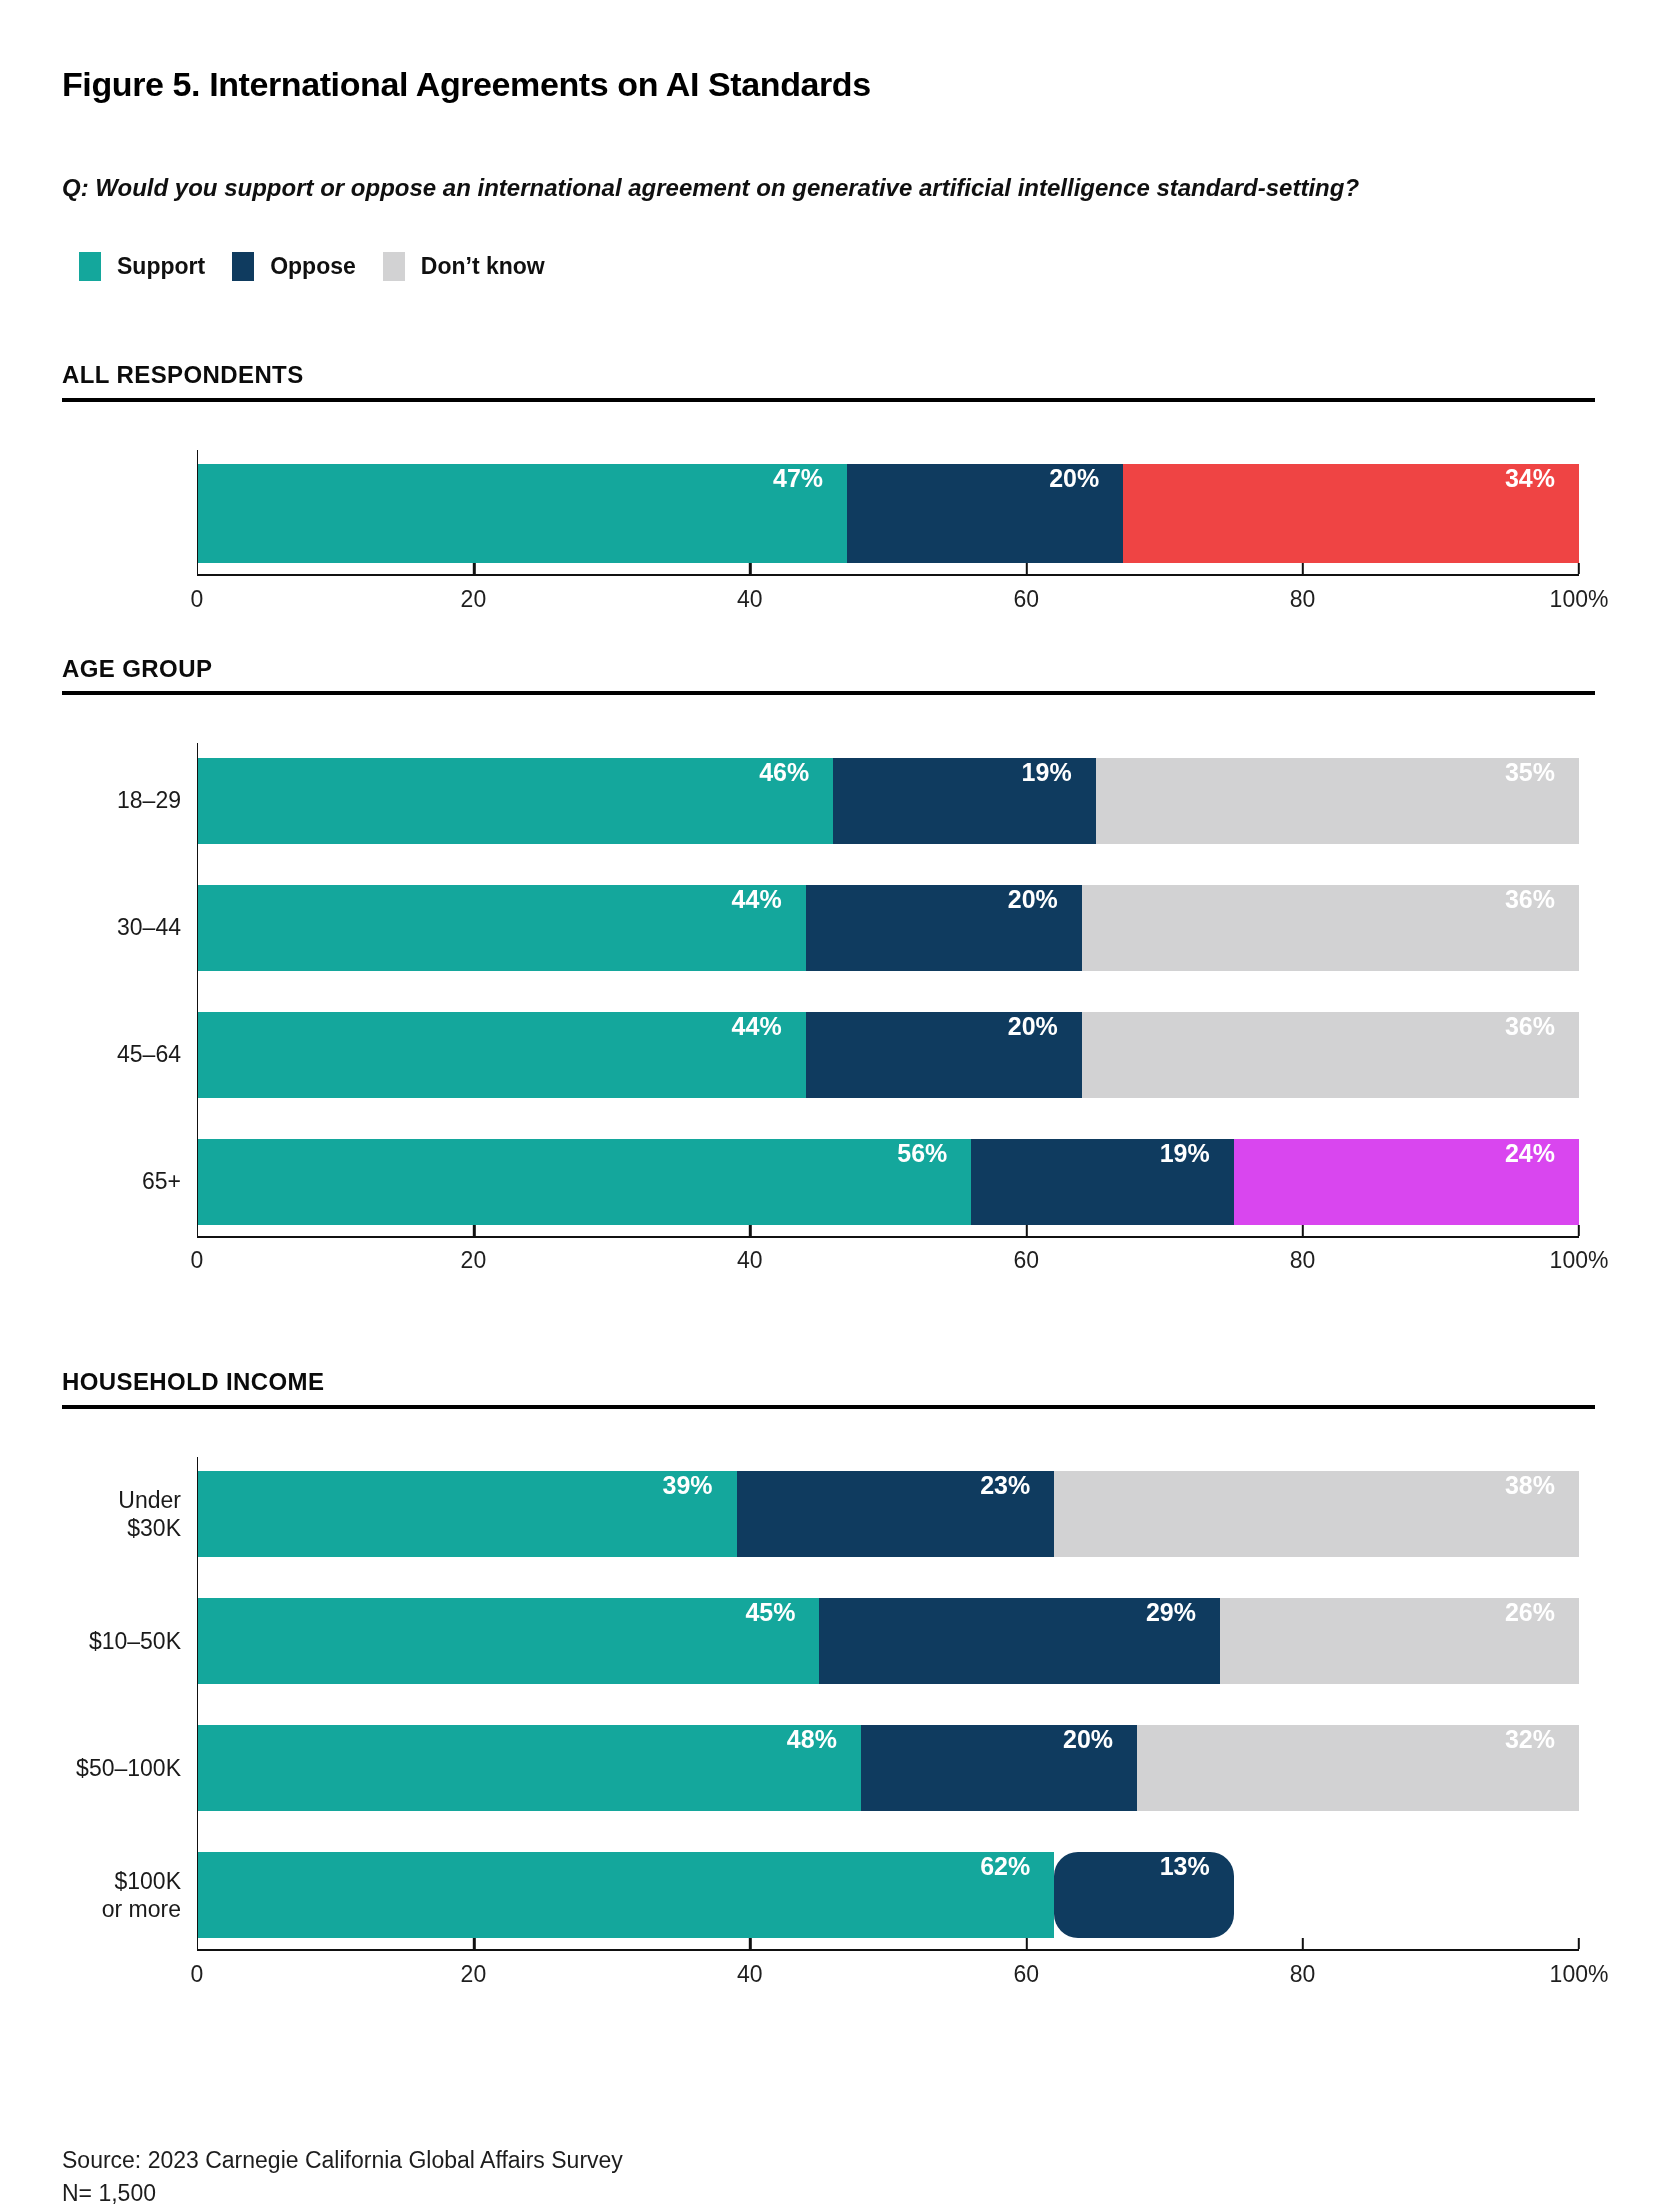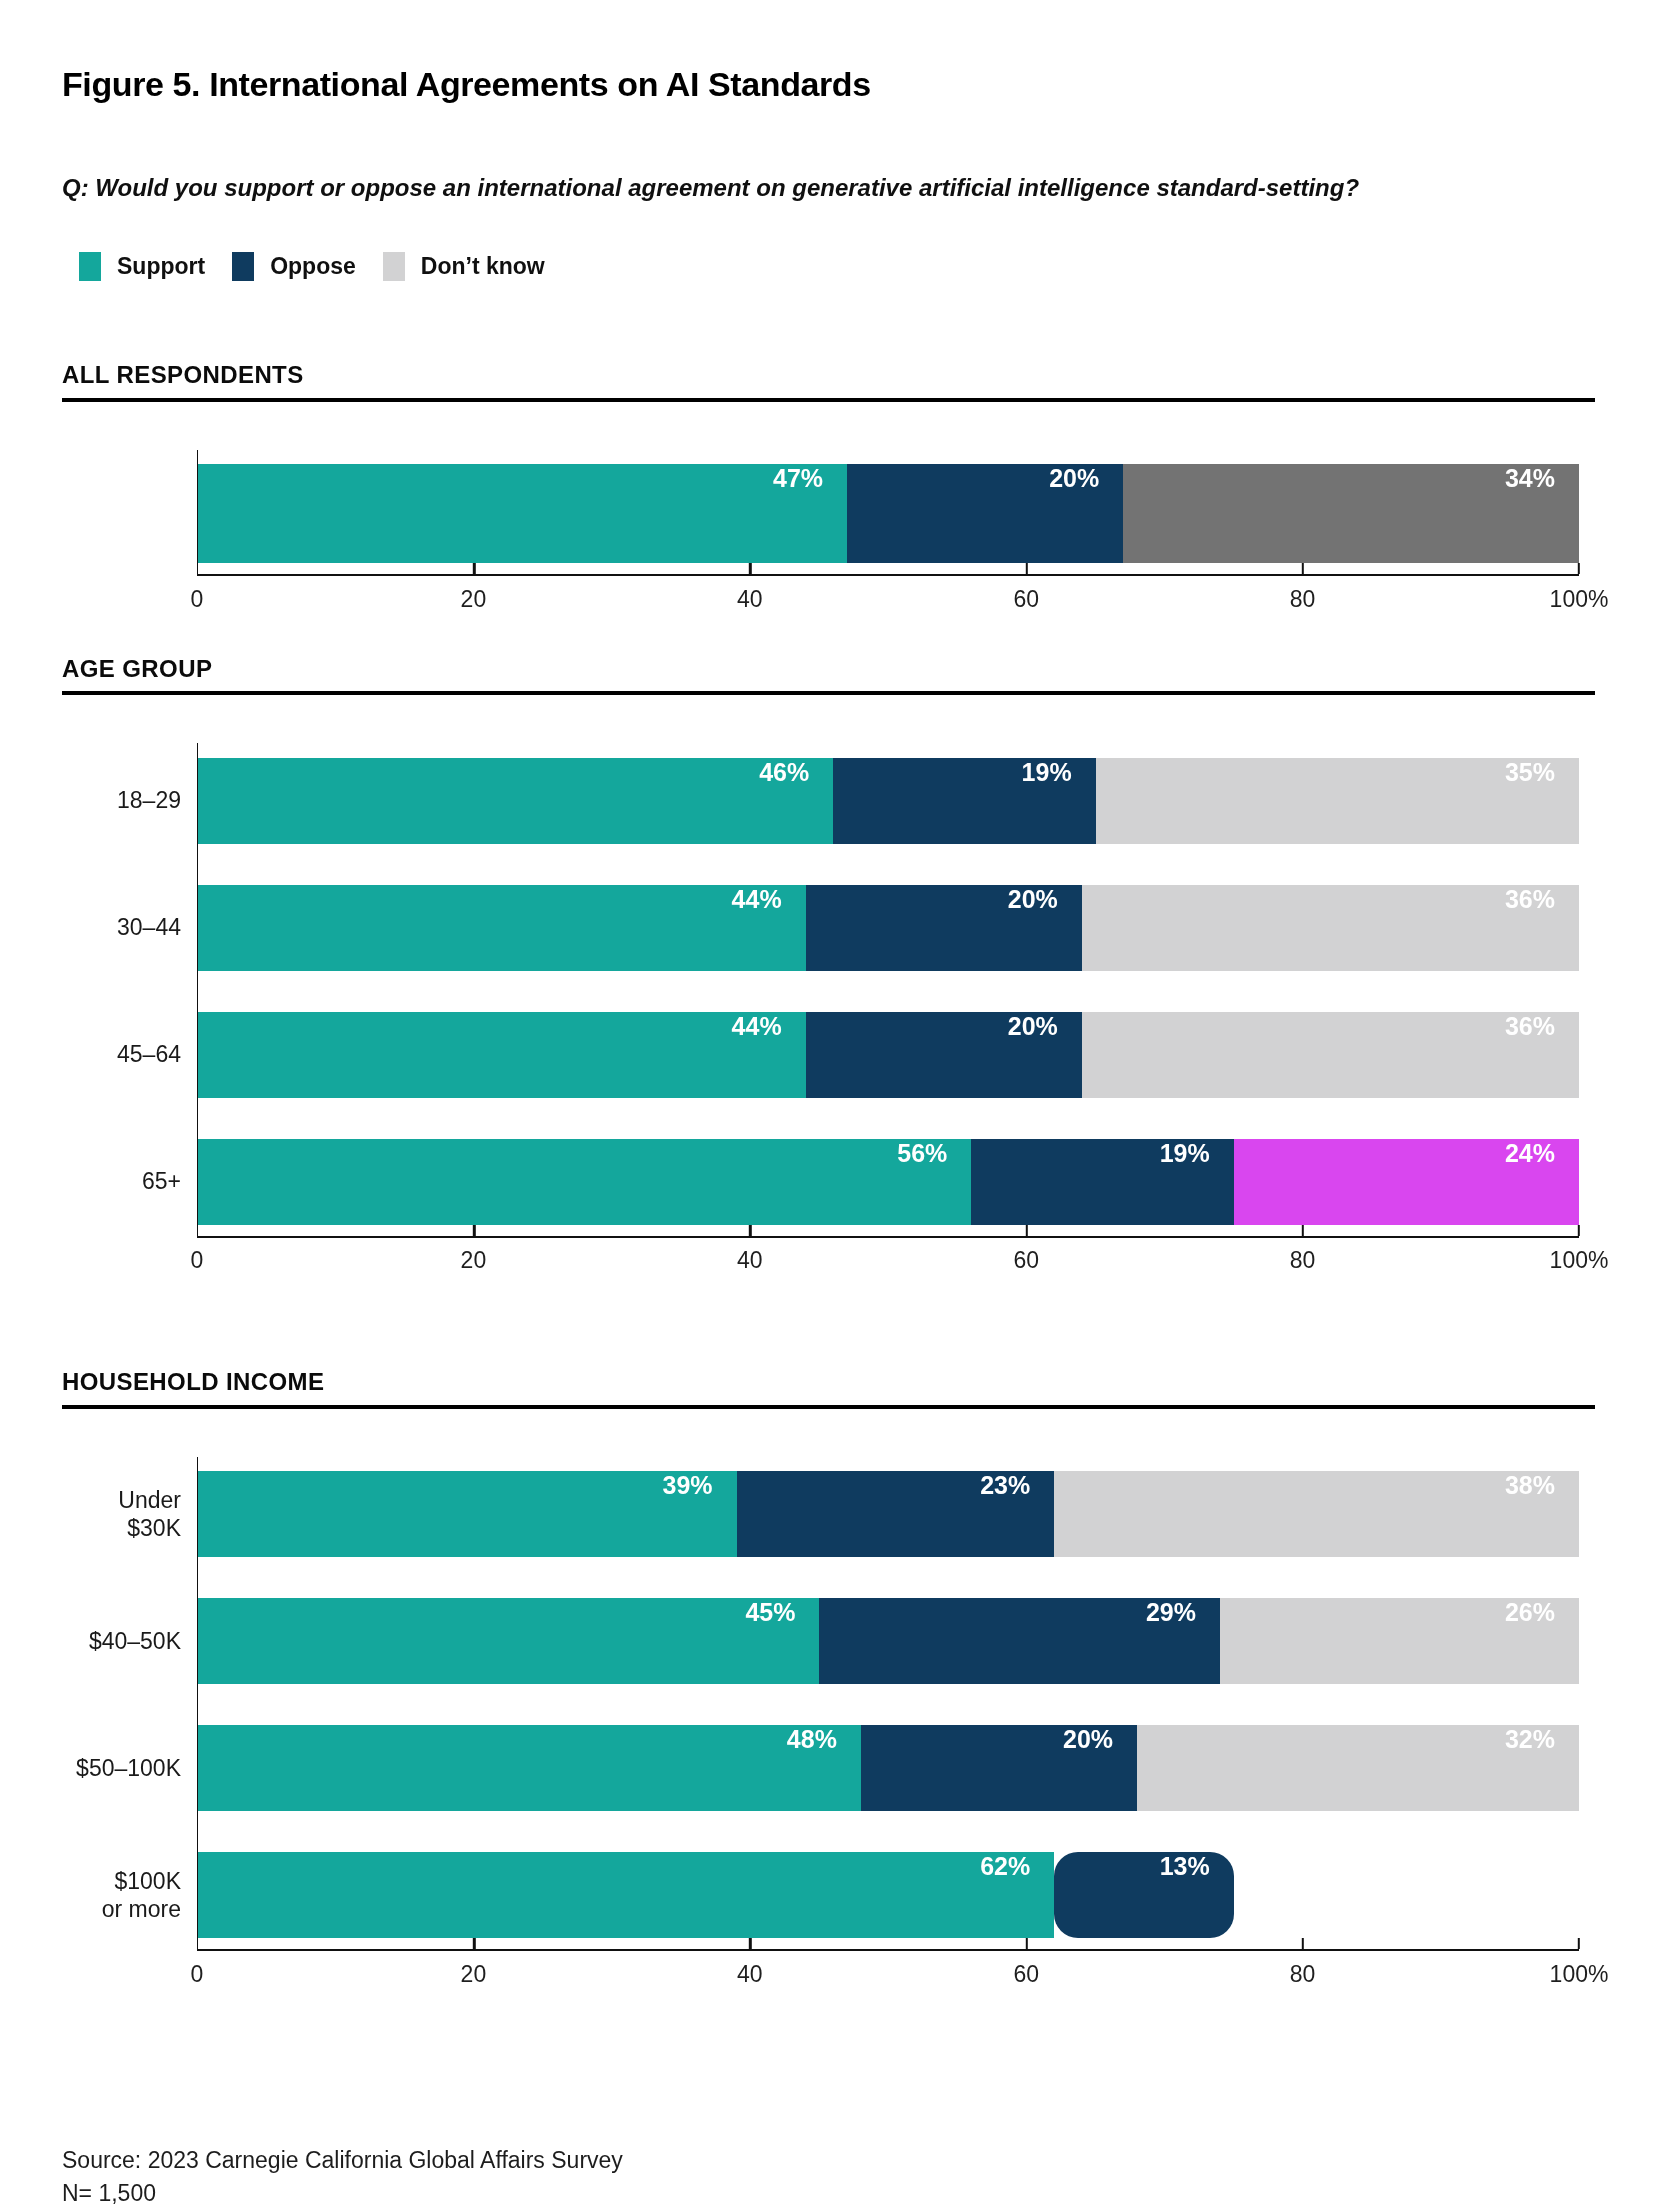--- a/index.html
+++ b/index.html
@@ -84,21 +84,21 @@
           <div class="plotwrap">
             <div class="plot">
               <div class="bars">
                 <div class="track">
                   <div class="seg" style="background: rgb(20, 167, 156); width: 47%;">
                     <span class="val">47%</span>
                   </div>
                   <div class="seg" style="background: rgb(15, 59, 95); width: 20%;">
                     <span class="val">20%</span>
                   </div>
-                  <div class="seg" style="background: #737373; flex: 1 1 0%;">
+                  <div class="seg" style="background: #ef4444; flex: 1 1 0%;">
                     <span class="val">34%</span>
                   </div>
                 </div>
               </div>
               <div class="tick" style="left: 20%;"></div>
               <div class="tick" style="left: 40%;"></div>
               <div class="tick" style="left: 60%;"></div>
               <div class="tick" style="left: 80%;"></div>
               <div class="tick" style="left: 100%;"></div>
             </div>
@@ -187,21 +187,21 @@
             </div>
           </div>
         </div>
       </section>
       <section class="section">
         <h2 class="section-title">HOUSEHOLD INCOME</h2>
         <div class="rule"></div>
         <div class="chart">
           <div class="labels">
             <div class="cat-label">Under $30K</div>
-            <div class="cat-label">$40–50K</div>
+            <div class="cat-label">$10–50K</div>
             <div class="cat-label">$50–100K</div>
             <div class="cat-label">$100K
 or more</div>
           </div>
           <div class="plotwrap">
             <div class="plot">
               <div class="bars">
                 <div class="track">
                   <div class="seg" style="background: rgb(20, 167, 156); width: 39%;">
                     <span class="val">39%</span>

